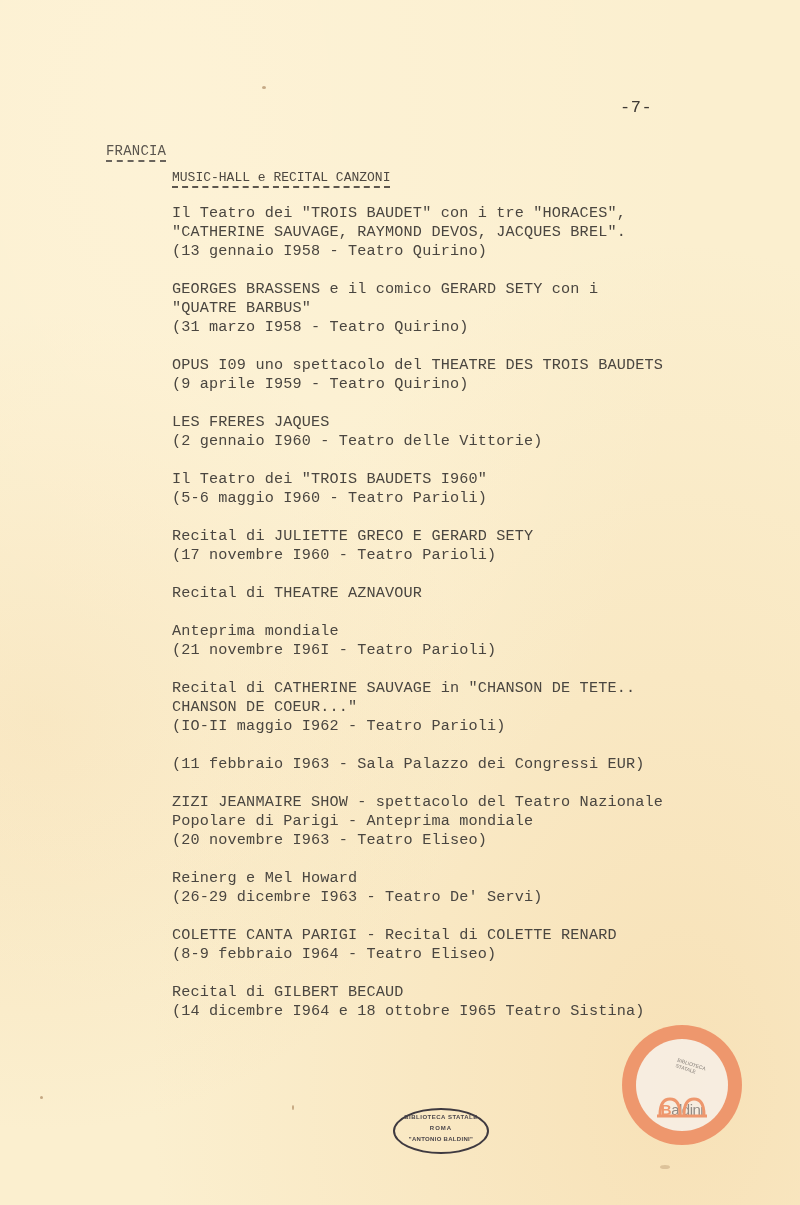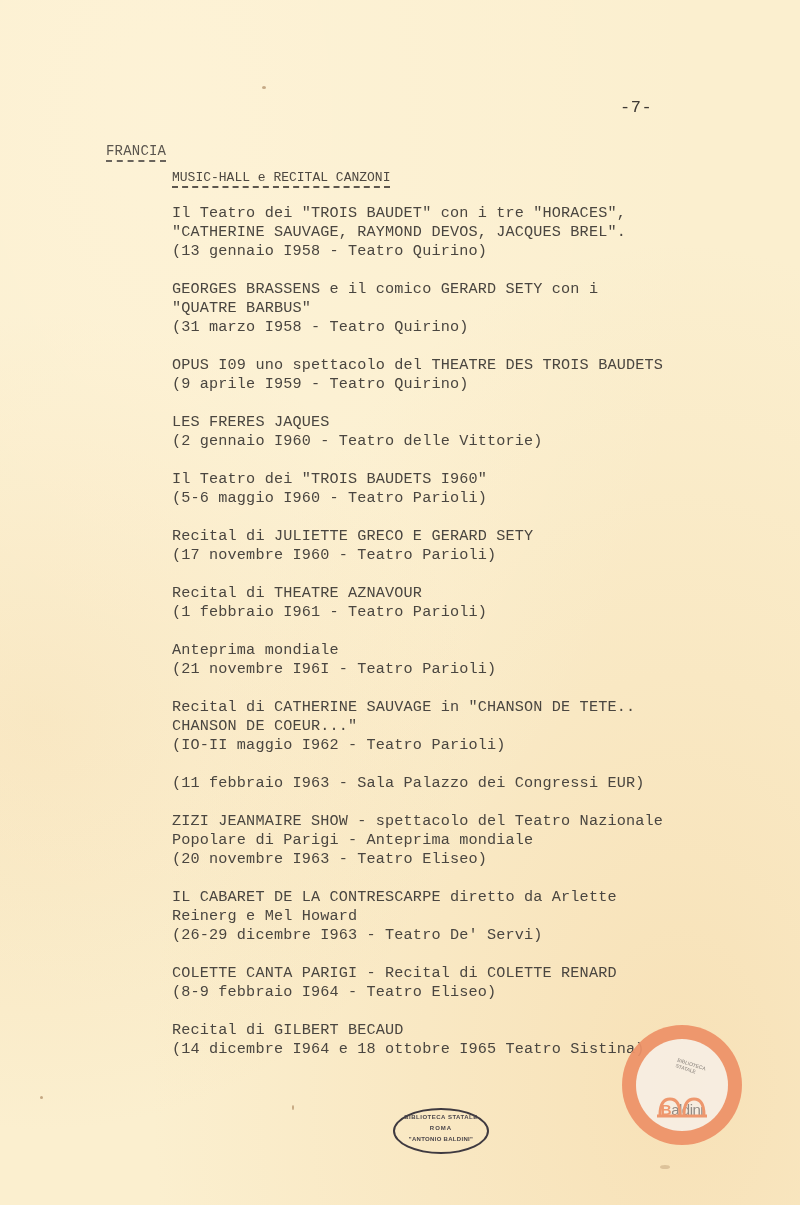--- a/index.html
+++ b/index.html
@@ -151,41 +151,39 @@
   <div class="entry">
     <span class="line">Il Teatro dei "TROIS BAUDETS I960"</span>
     <span class="line">(5-6 maggio I960 - Teatro Parioli)</span>
   </div>
   <div class="entry">
     <span class="line">Recital di JULIETTE GRECO E GERARD SETY</span>
     <span class="line">(17 novembre I960 - Teatro Parioli)</span>
   </div>
   <div class="entry">
     <span class="line">Recital di THEATRE AZNAVOUR</span>
-    <span class="line">(1 febbraio I961 - Teatro Parioli)</span>
   </div>
   <div class="entry">
     <span class="line">Anteprima mondiale</span>
     <span class="line">(21 novembre I96I - Teatro Parioli)</span>
   </div>
   <div class="entry">
     <span class="line">Recital di CATHERINE SAUVAGE in "CHANSON DE TETE..</span>
     <span class="line">CHANSON DE COEUR..."</span>
     <span class="line">(IO-II maggio I962 - Teatro Parioli)</span>
   </div>
   <div class="entry">
     <span class="line">(11 febbraio I963 - Sala Palazzo dei Congressi EUR)</span>
   </div>
   <div class="entry">
     <span class="line">ZIZI JEANMAIRE SHOW - spettacolo del Teatro Nazionale</span>
     <span class="line">Popolare di Parigi - Anteprima mondiale</span>
     <span class="line">(20 novembre I963 - Teatro Eliseo)</span>
   </div>
   <div class="entry">
-    <span class="line">IL CABARET DE LA CONTRESCARPE diretto da Arlette</span>
     <span class="line">Reinerg e Mel Howard</span>
     <span class="line">(26-29 dicembre I963 - Teatro De' Servi)</span>
   </div>
   <div class="entry">
     <span class="line">COLETTE CANTA PARIGI - Recital di COLETTE RENARD</span>
     <span class="line">(8-9 febbraio I964 - Teatro Eliseo)</span>
   </div>
   <div class="entry">
     <span class="line">Recital di GILBERT BECAUD</span>
     <span class="line">(14 dicembre I964 e 18 ottobre I965 Teatro Sistina)</span>

